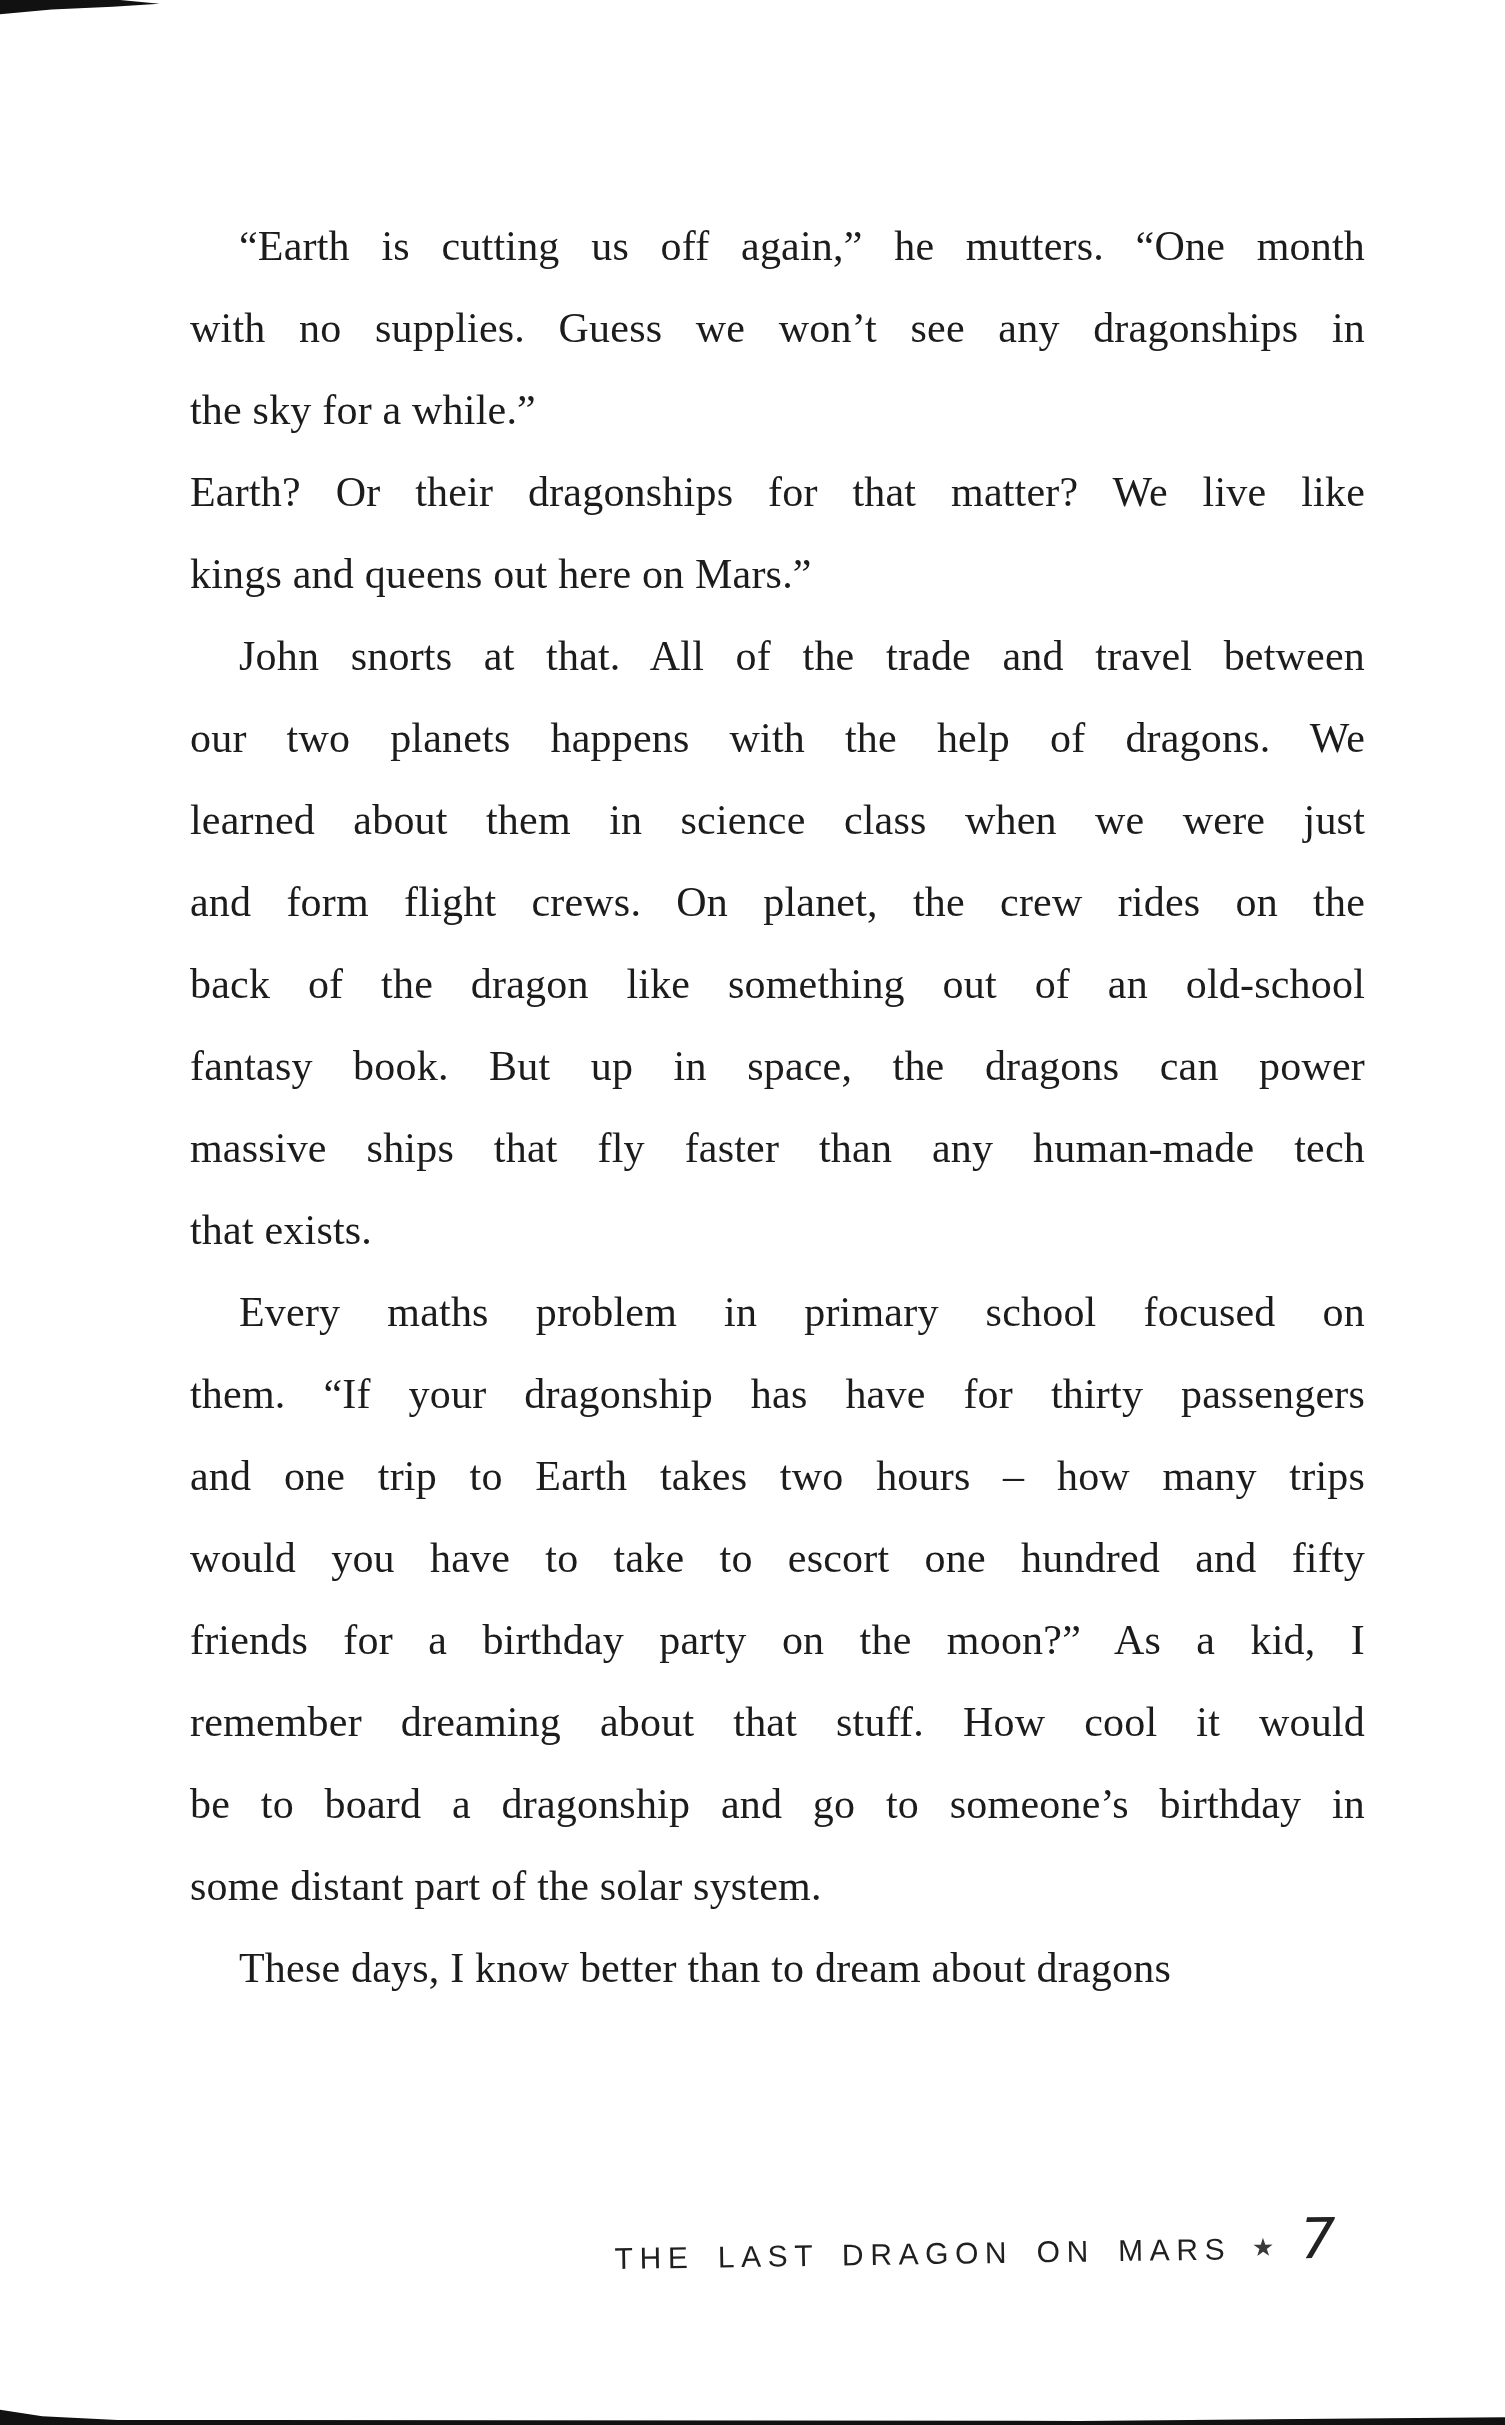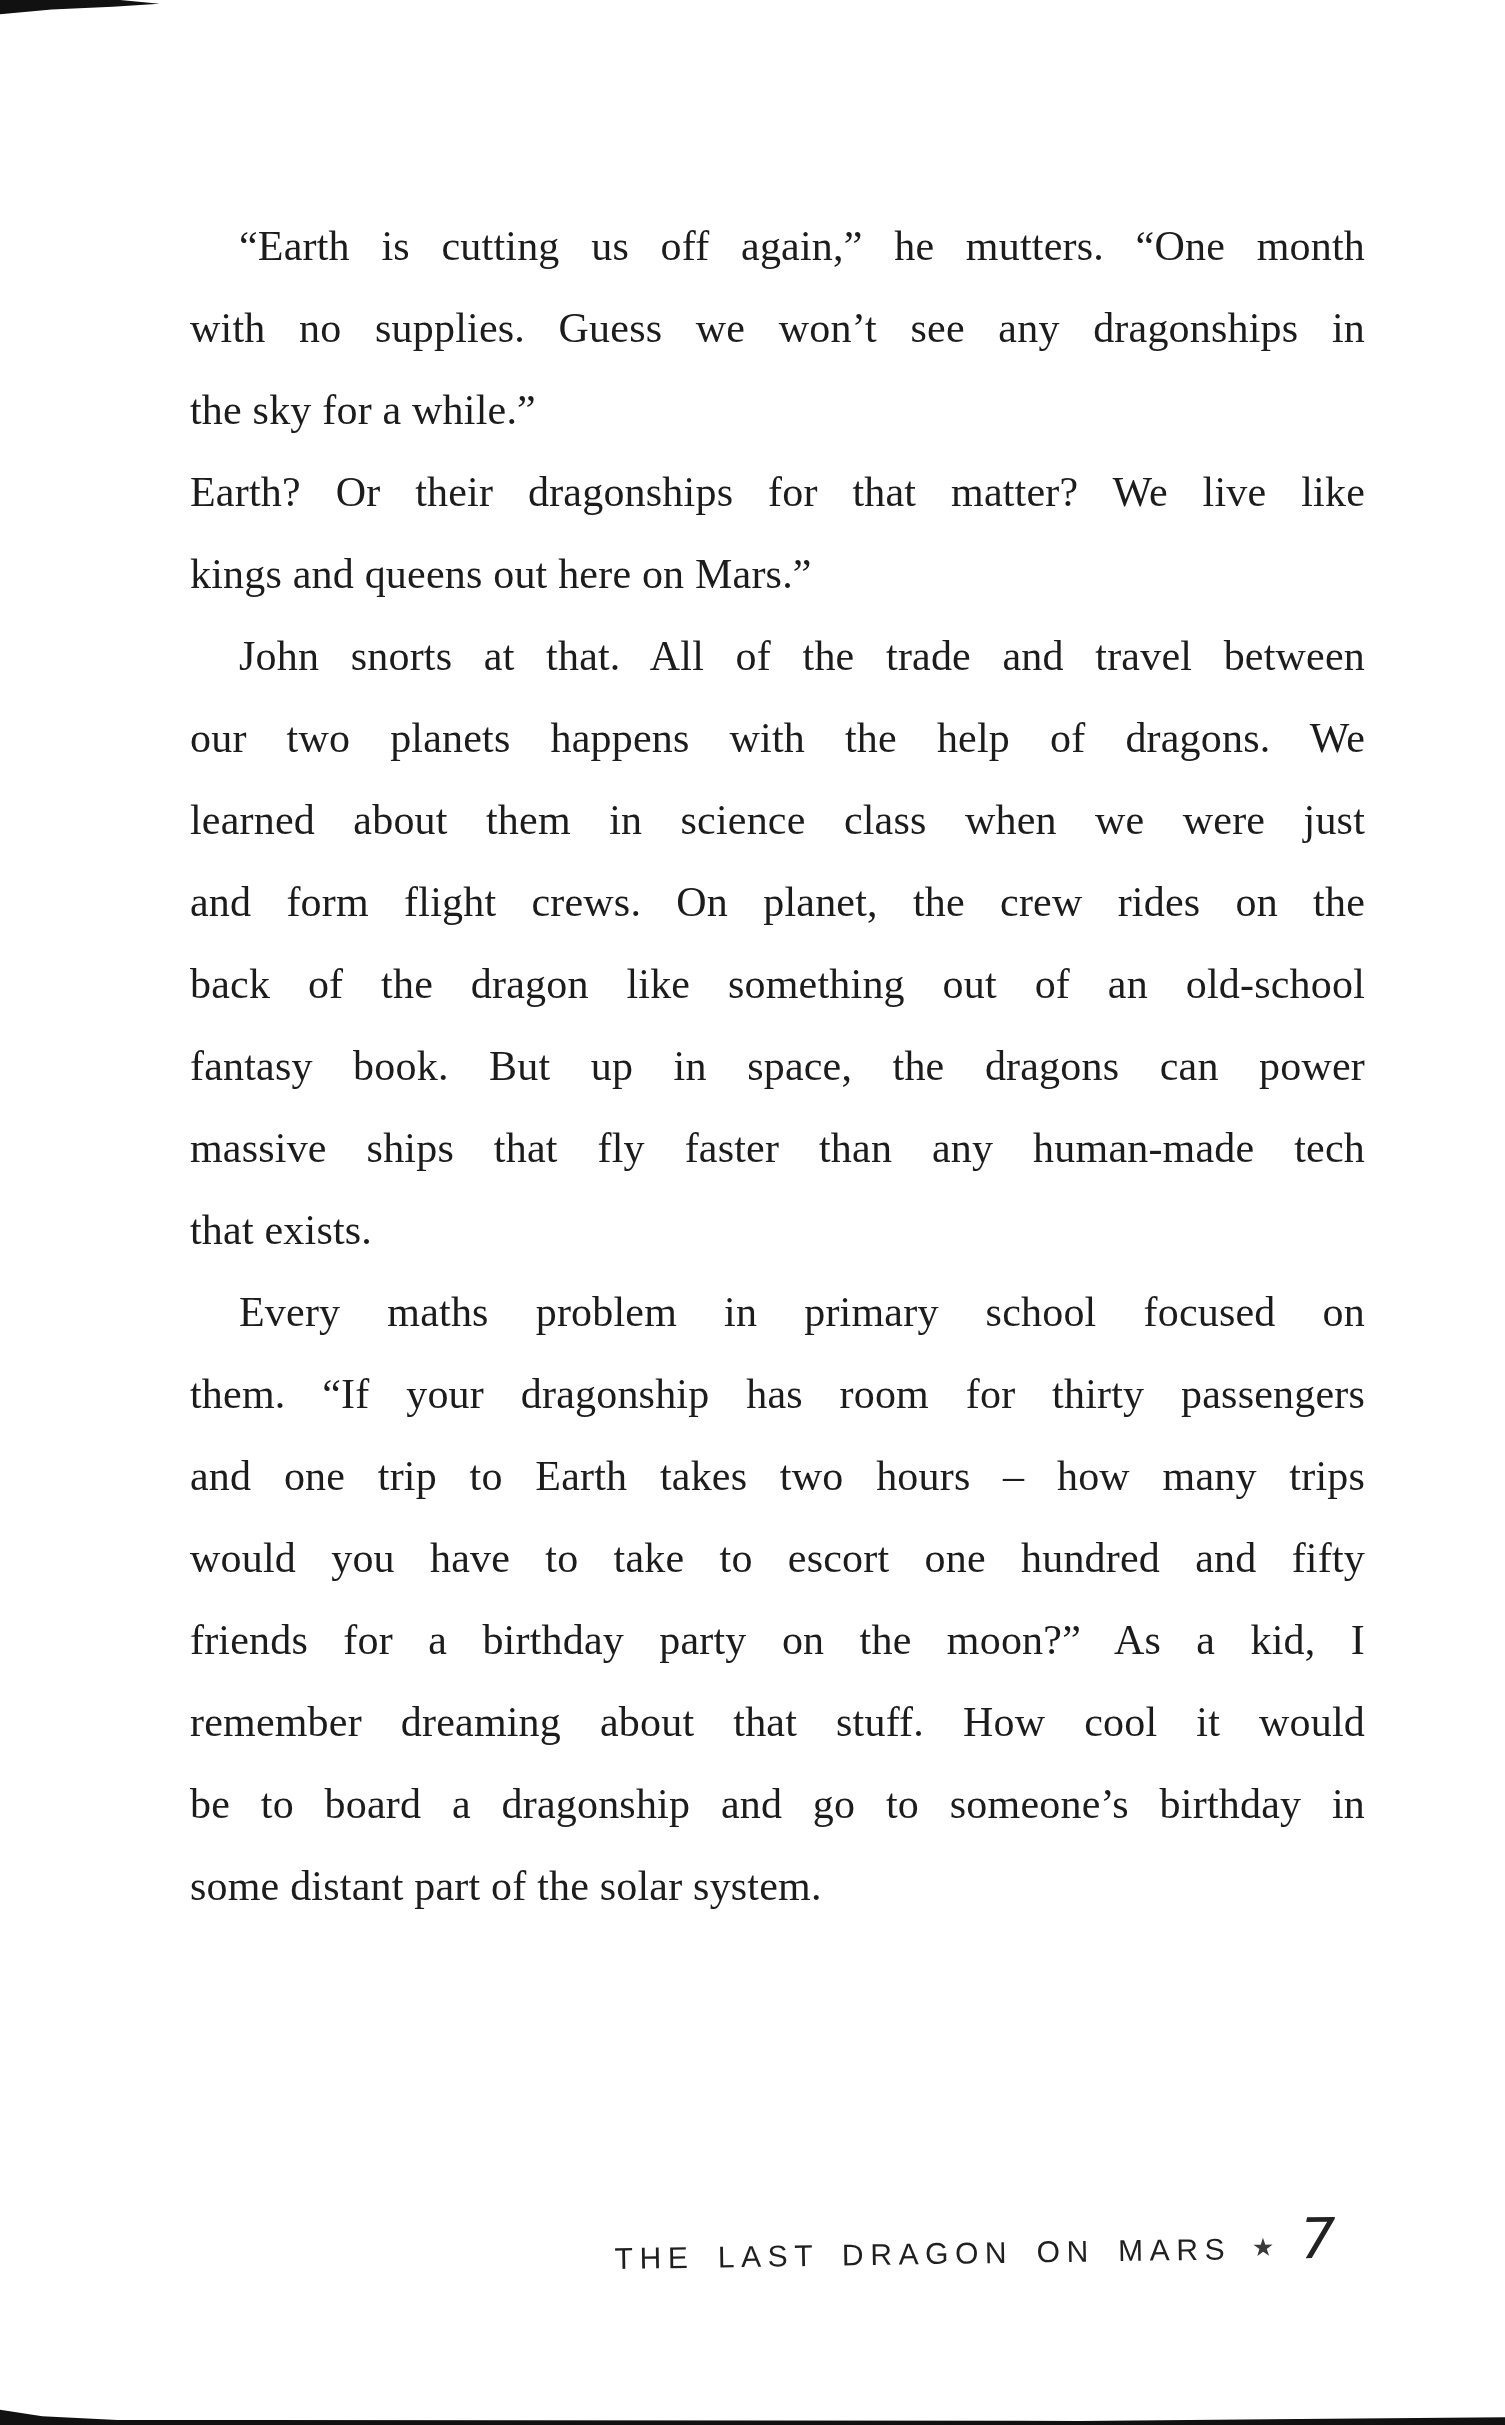--- a/index.html
+++ b/index.html
@@ -108,27 +108,28 @@
   <div class="line noj">kings and queens out here on Mars.”</div>
   <div class="line indent">John snorts at that. All of the trade and travel between</div>
   <div class="line">our two planets happens with the help of dragons. We</div>
   <div class="line">learned about them in science class when we were just</div>
   <div class="line">and form flight crews. On planet, the crew rides on the</div>
   <div class="line">back of the dragon like something out of an old-school</div>
   <div class="line">fantasy book. But up in space, the dragons can power</div>
   <div class="line">massive ships that fly faster than any human-made tech</div>
   <div class="line noj">that exists.</div>
   <div class="line indent">Every maths problem in primary school focused on</div>
-  <div class="line">them. “If your dragonship has room for thirty passengers</div>
+  <div class="line">them. “If your dragonship has have for thirty passengers</div>
   <div class="line">and one trip to Earth takes two hours – how many trips</div>
   <div class="line">would you have to take to escort one hundred and fifty</div>
   <div class="line">friends for a birthday party on the moon?” As a kid, I</div>
   <div class="line">remember dreaming about that stuff. How cool it would</div>
   <div class="line">be to board a dragonship and go to someone’s birthday in</div>
   <div class="line noj">some distant part of the solar system.</div>
+  <div class="line indent noj">These days, I know better than to dream about dragons</div>
 </div>
 
 <div class="footer">
   <span class="running-title">THE LAST DRAGON ON MARS</span>
   <span class="star">★</span>
   <span class="page-number">7</span>
 </div>
 
 <svg class="scan-bottom" viewBox="0 0 1604 24" preserveAspectRatio="none" aria-hidden="true">
   <polygon points="0,6 45,13 125,17 1150,18 1604,14 1604,24 0,24" fill="#111111"></polygon>

